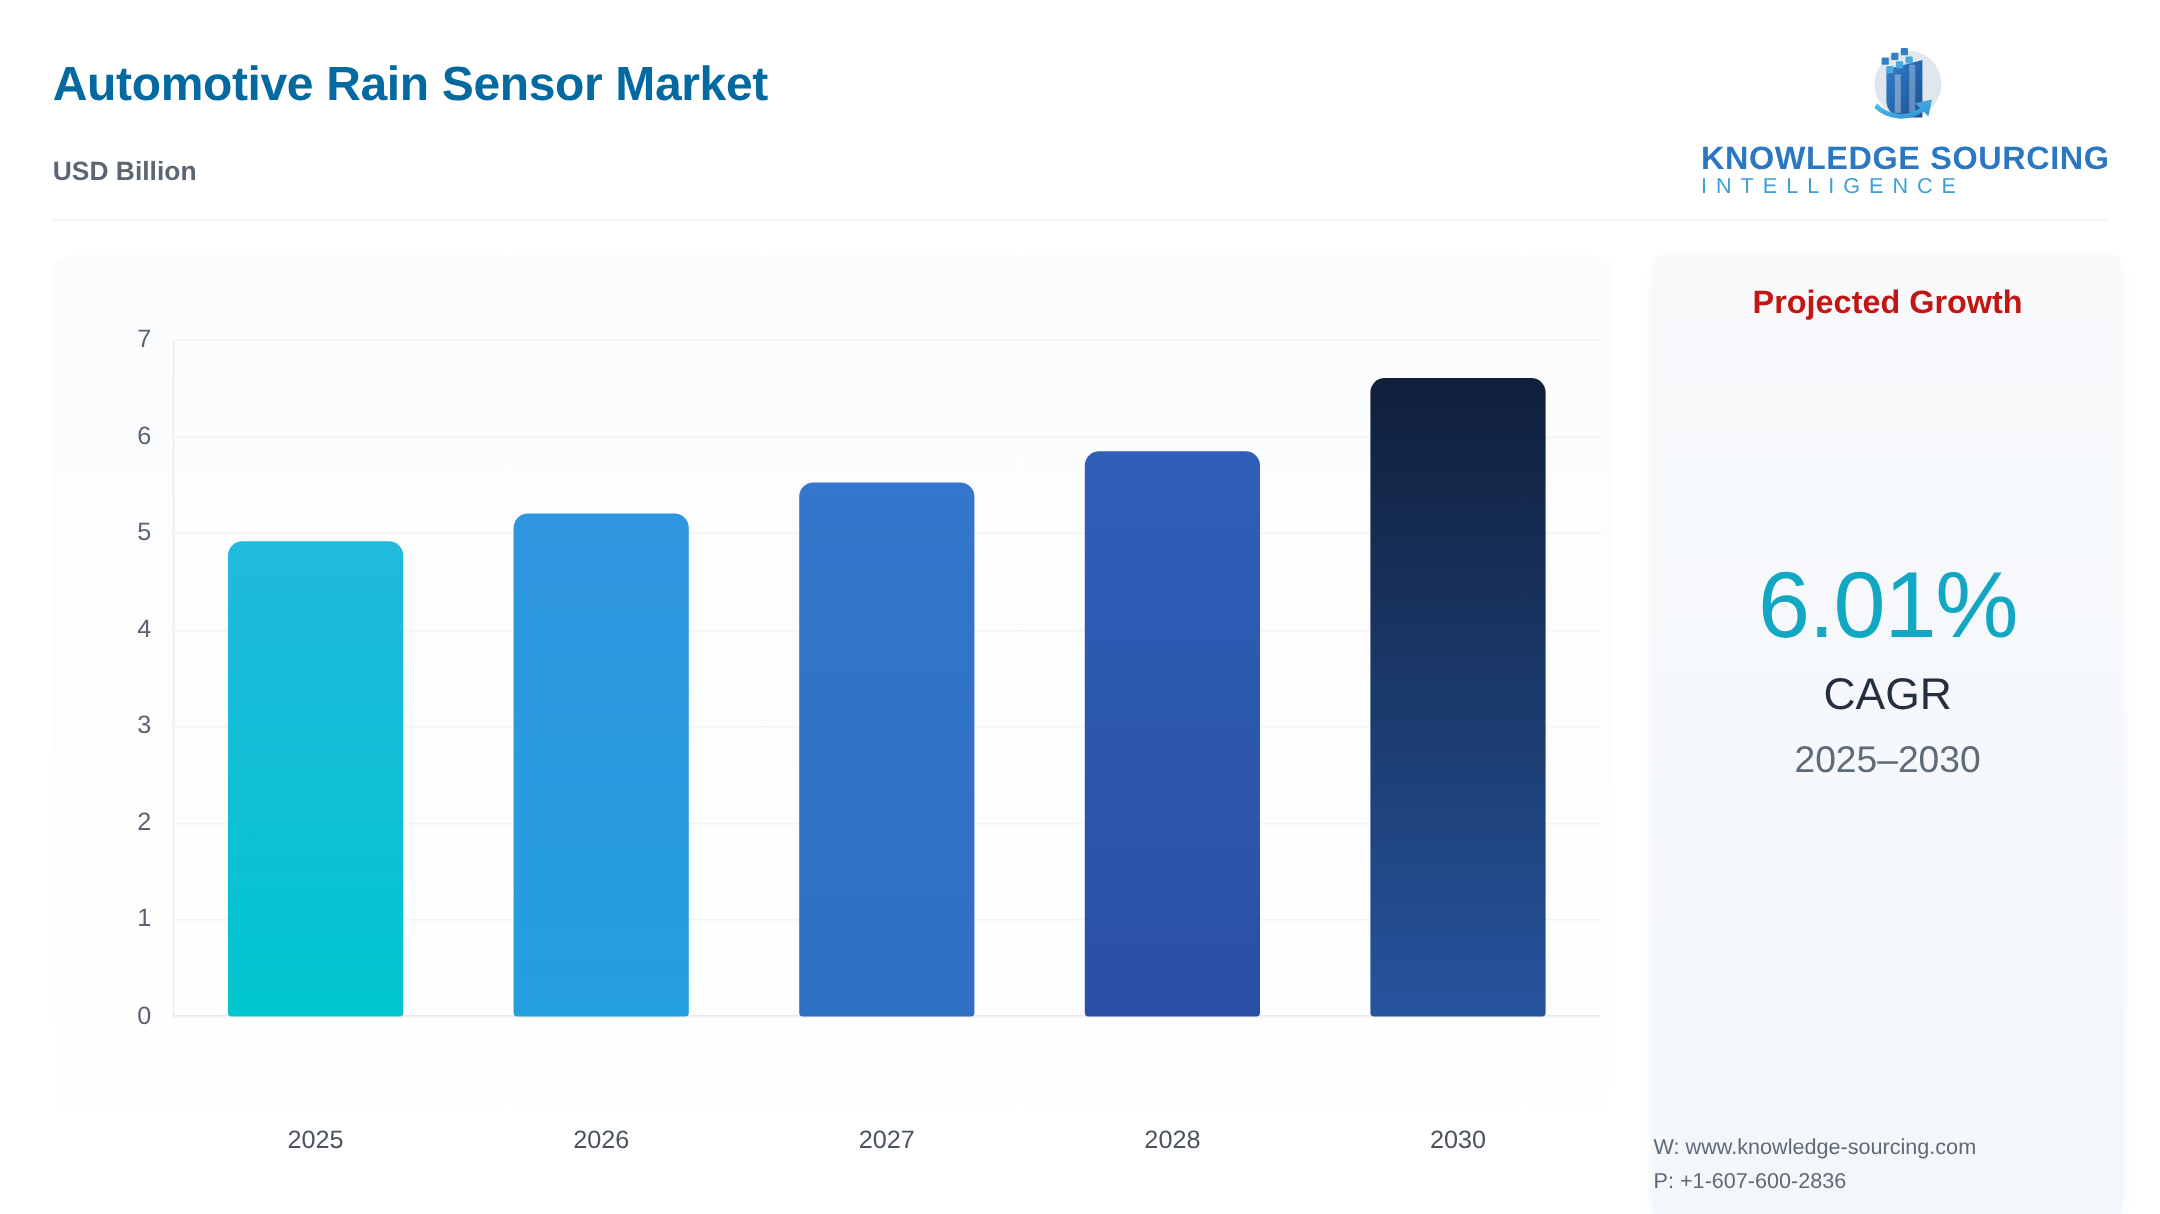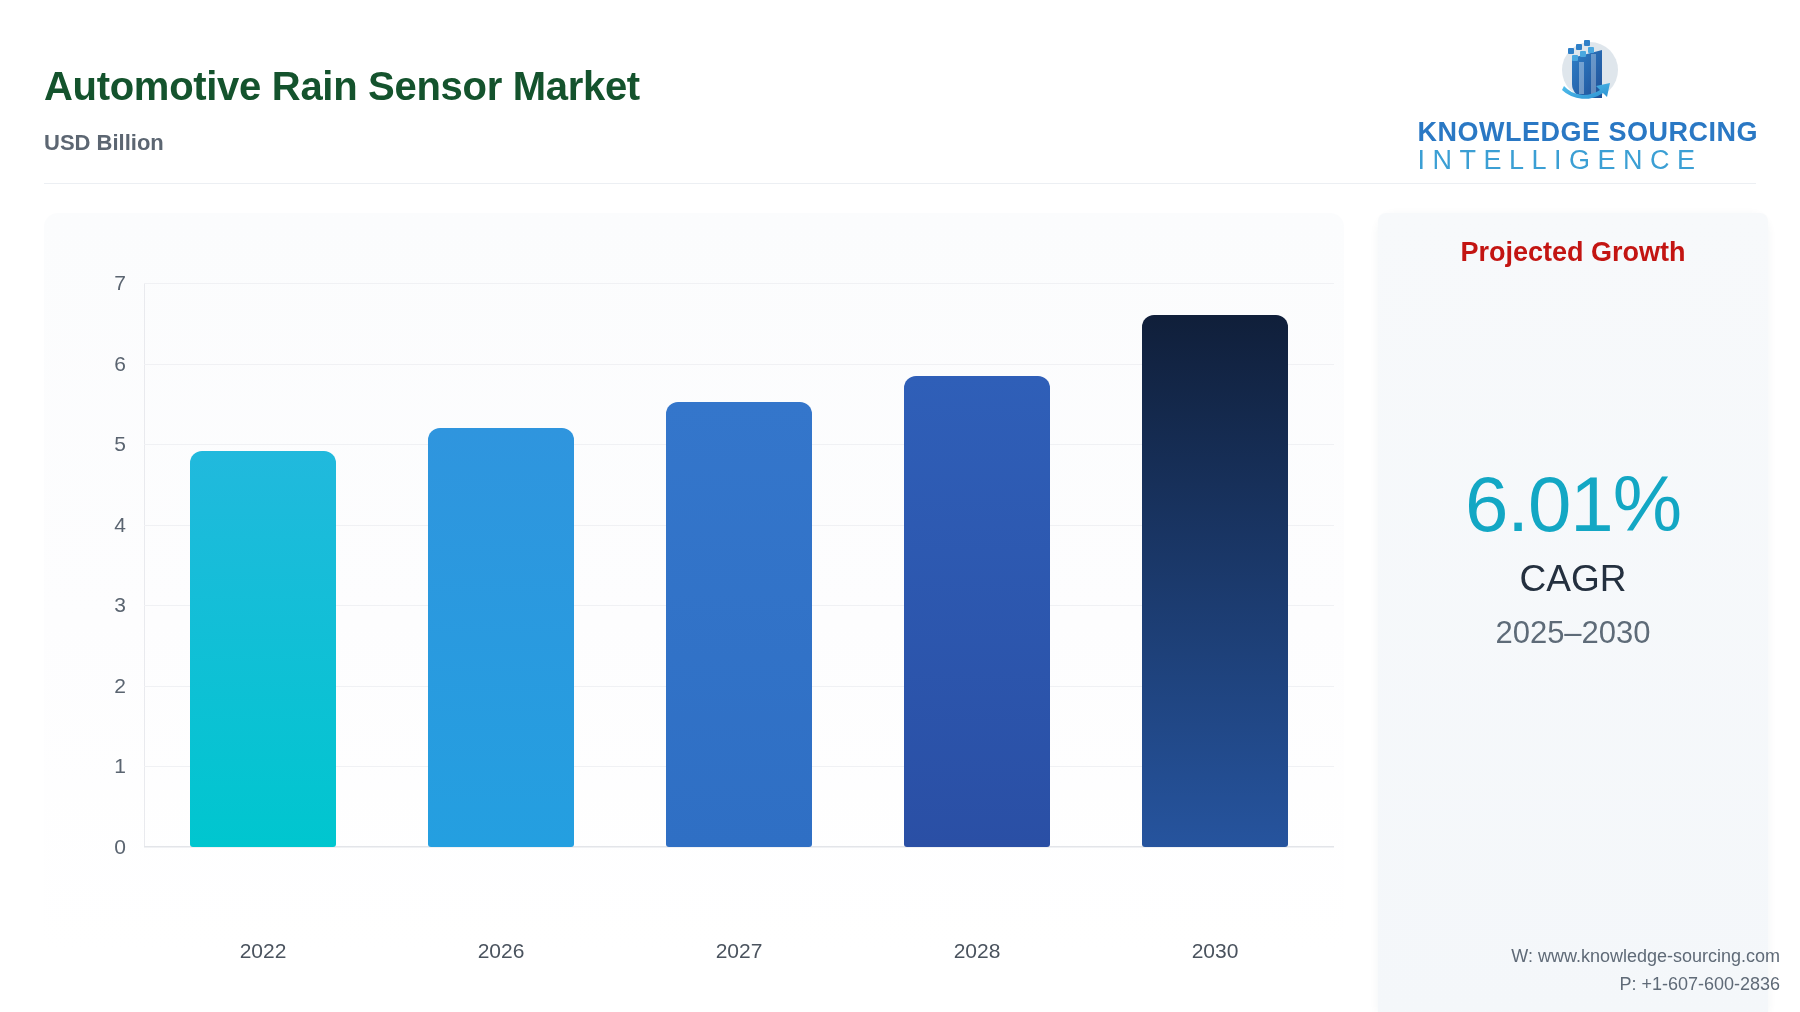--- a/index.html
+++ b/index.html
@@ -9,38 +9,37 @@
     font-family: "Liberation Sans", sans-serif;
     overflow: hidden;
   }
   .page { position: relative; width: 1800px; height: 1012px; background: #fff; }
 
   
   .header { position: absolute; left: 0; top: 0; width: 1800px; height: 182px; }
   .title {
     position: absolute; left: 44px; top: 48px;
     font-size: 40px; font-weight: bold; letter-spacing: -0.3px;
-    color: #14532d;
-    margin-top: 16px;
+    color: #0369a1;
   }
   .subtitle {
     position: absolute; left: 44px; top: 130px;
     font-size: 22px; color: #5c6672; font-weight: 700;
   }
   .header-rule {
     position: absolute; left: 44px; top: 183px; width: 1712px; height: 1px;
     background: #eceff3;
   }
 
   
   .logo { position: absolute; right: 42px; top: 28px; display: flex; align-items: center; gap: 14px; flex-direction: column; }
   .logo-mark { width: 76px; height: 76px; position: relative; flex: 0 0 auto; }
   .logo-text { display: flex; flex-direction: column; line-height: 1.05; }
   .logo-line1 { font-size: 27px; font-weight: bold; letter-spacing: 0.5px; color: #2a78c4; }
-  .logo-line2 { font-size: 27px; font-weight: 400; letter-spacing: 7.5px; color: #3b9fd4; }
+  .logo-line2 { font-size: 18px; font-weight: 400; letter-spacing: 7.5px; color: #3b9fd4; }
 
   
   .chart-card {
     position: absolute; left: 44px; top: 213px;
     width: 1300px; height: 740px;
     background: linear-gradient(180deg,#fbfcfd 0%, #fdfdfe 55%, #ffffff 100%);
     border-radius: 14px;
   }
   .plot {
     position: absolute; left: 100px; top: 70px;
@@ -87,22 +86,22 @@
   }
   .panel-cagr {
     position: absolute; left: 0; top: 345px; width: 100%;
     text-align: center; font-size: 37px; color: #24303f; font-weight: 400;
   }
   .panel-period {
     position: absolute; left: 0; top: 402px; width: 100%;
     text-align: center; font-size: 31px; color: #5e6b78; font-weight: 400;
   }
   .panel-contact {
-    position: absolute; left: 12px; bottom: 22px; width: 100%;
-    text-align: right; font-size: 18px; color: #5f6a77; line-height: 1.55;
+    position: absolute; left: 0; bottom: 22px; width: 100%;
+    text-align: left; font-size: 18px; color: #5f6a77; line-height: 1.55;
   }
   .panel-contact div { white-space: nowrap; }
 </style>
 </head>
 <body>
 
 <div class="page">
 
   <div class="header">
     <div class="title">Automotive Rain Sensor Market</div>
@@ -169,21 +168,21 @@
           <div class="ytick" style="top: 0px;">7</div>
         </div>
       <div class="bars" id="bars">
           <div class="bar" style="left: 46.41px; width: 145.18px; height: 396.411px; background: linear-gradient(rgb(33, 185, 221) 0%, rgb(0, 198, 207) 100%);"></div>
           <div class="bar" style="left: 284.41px; width: 145.18px; height: 418.971px; background: linear-gradient(rgb(47, 149, 222) 0%, rgb(36, 159, 224) 100%);"></div>
           <div class="bar" style="left: 522.41px; width: 145.18px; height: 444.754px; background: linear-gradient(rgb(52, 118, 203) 0%, rgb(47, 111, 196) 100%);"></div>
           <div class="bar" style="left: 760.41px; width: 145.18px; height: 471.343px; background: linear-gradient(rgb(47, 95, 184) 0%, rgb(42, 79, 165) 100%);"></div>
           <div class="bar" style="left: 998.41px; width: 145.18px; height: 531.771px; background: linear-gradient(rgb(16, 31, 58) 0%, rgb(38, 84, 158) 100%);"></div>
         </div>
       <div id="xlabels">
-          <div class="xlabel" style="left: 119px;">2022</div>
+          <div class="xlabel" style="left: 119px;">2025</div>
           <div class="xlabel" style="left: 357px;">2026</div>
           <div class="xlabel" style="left: 595px;">2027</div>
           <div class="xlabel" style="left: 833px;">2028</div>
           <div class="xlabel" style="left: 1071px;">2030</div>
         </div>
     </div>
 
   </div>
 
   <div class="side-panel">

